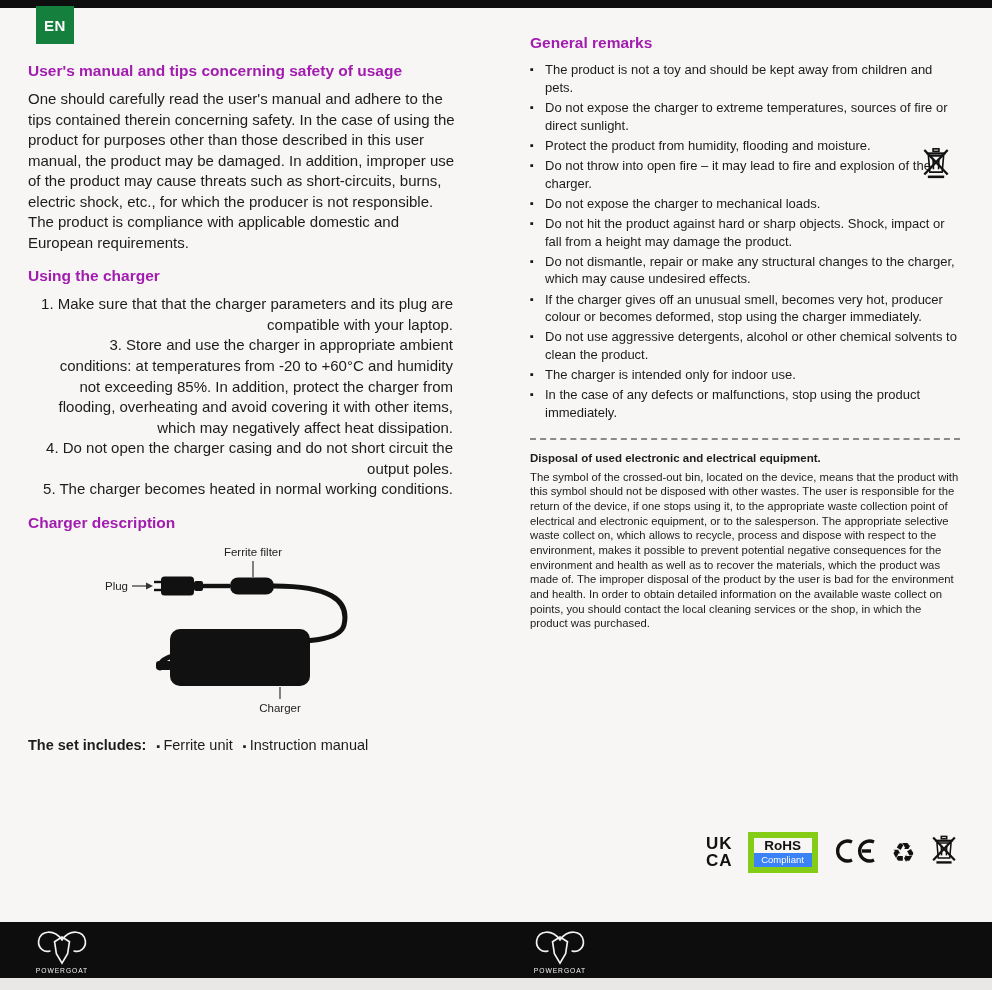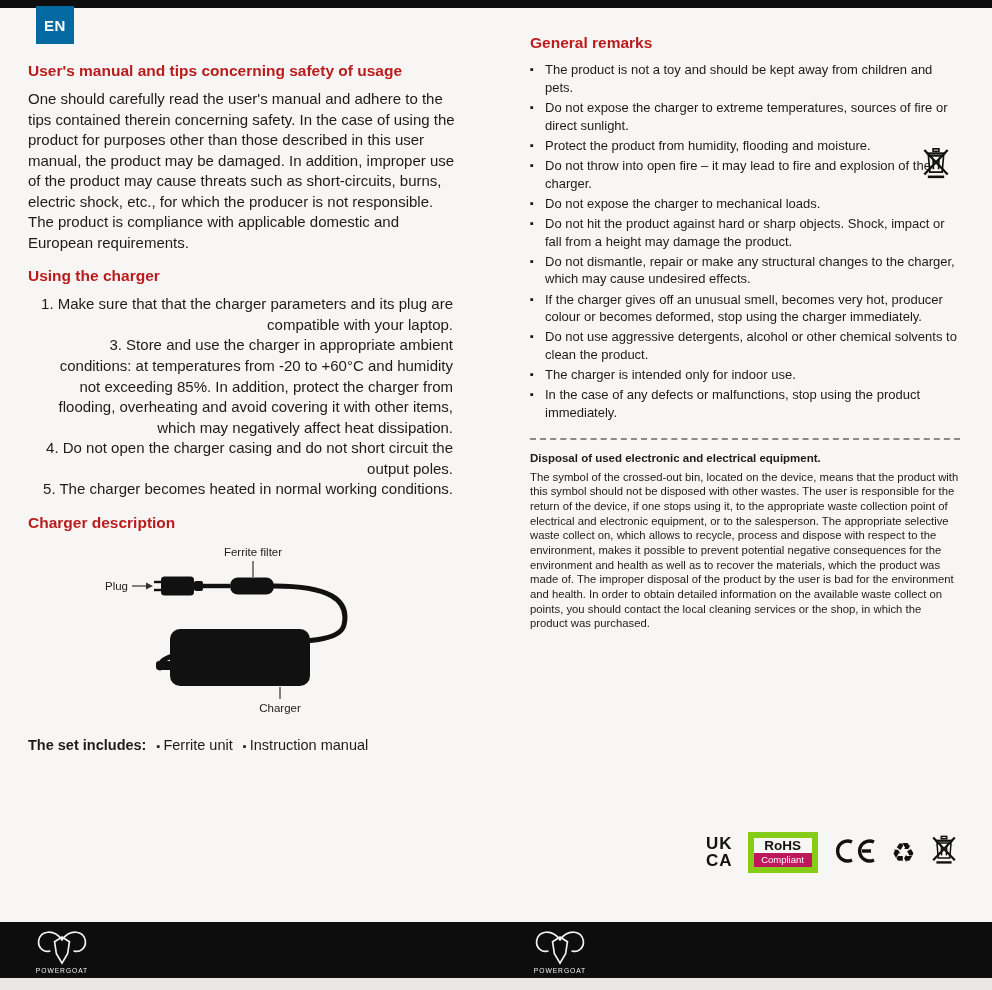--- a/index.html
+++ b/index.html
@@ -4,28 +4,28 @@
 <style>
   html,body { margin:0; padding:0; }
   body {
     width:992px; height:990px; position:relative; overflow:hidden;
     background:#f7f6f4; color:#1c1c1c;
     font-family:"Liberation Sans", sans-serif;
     -webkit-font-smoothing:antialiased;
   }
   .topbar { position:absolute; top:0; left:0; width:992px; height:8px; background:#0e0e0e; }
   .en-badge {
-    position:absolute; top:6px; left:36px; width:38px; height:38px; background:#0369a1;
+    position:absolute; top:6px; left:36px; width:38px; height:38px; background:#15803d;
     color:#fff; font-weight:bold; font-size:15px; display:flex; align-items:center; justify-content:center;
     letter-spacing:.5px;
   }
   .col-left  { position:absolute; left:28px;  top:62px; width:432px; }
   .col-right { position:absolute; left:530px; top:34px; width:430px; }
 
-  .h { font-weight:bold; font-size:15.5px; margin:14px 0 9px 0; color:#b91c1c; }
+  .h { font-weight:bold; font-size:15.5px; margin:14px 0 9px 0; color:#a21caf; }
   .h.first { margin-top:0; }
   .para { font-size:15px; line-height:1.37; margin:0 0 4px 0; }
 
   .steps { margin:7px; padding:0;text-align:right; }
   .steps div { font-size:15px; line-height:1.37; }
 
   ul.bullets { list-style:none; margin:0; padding:0; }
   ul.bullets li {
     position:relative; padding-left:15px; margin:0 0 2.5px 0;
     font-size:13px; line-height:1.36;
@@ -47,21 +47,21 @@
   .set-item::before { content:"▪ "; font-size:11px; }
 
   
   .marks {
     position:absolute; top:832px; left:706px; width:252px;
     display:flex; align-items:center; gap:15px;
   }
   .ukca { font-weight:bold; font-size:17px; line-height:.95; letter-spacing:1px; color:#111; }
   .rohs { border:6px solid #84cc16; text-align:center; min-width:58px; background:#fff0; }
   .rohs-top { font-weight:bold; font-size:13.5px; padding:0 4px; color:#111; }
-  .rohs-bottom { background:#be185d; color:#fff; font-size:9.5px; padding:1px 4px 2px 4px; }
+  .rohs-bottom { background:#3b82f6; color:#fff; font-size:9.5px; padding:1px 4px 2px 4px; }
   .recycle { font-family:"DejaVu Sans", sans-serif; font-size:27px; color:#111; line-height:1; }
 
   .weee-small { position:absolute; left:922px; top:146px; }
 
   .footer { position:absolute; left:0; top:922px; width:992px; height:56px; background:#0d0d0d; }
   .goat-logo { position:absolute; top:3px; }
   .goat-logo.g1 { left:34px; }
   .goat-logo.g2 { left:532px; }
   .bottom-strip { position:absolute; left:0; top:978px; width:992px; height:12px; background:#e9e8e6; }
 </style>

